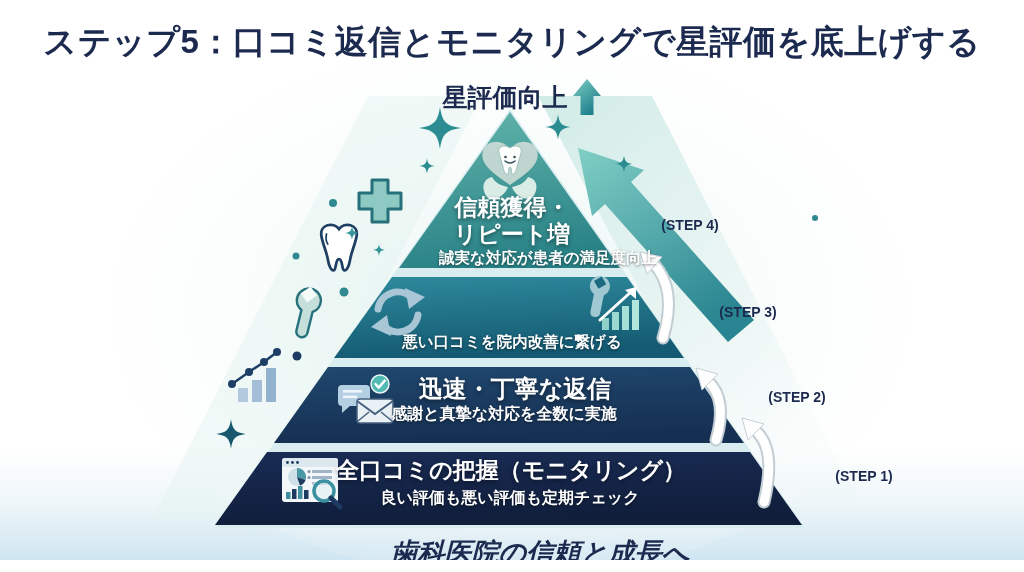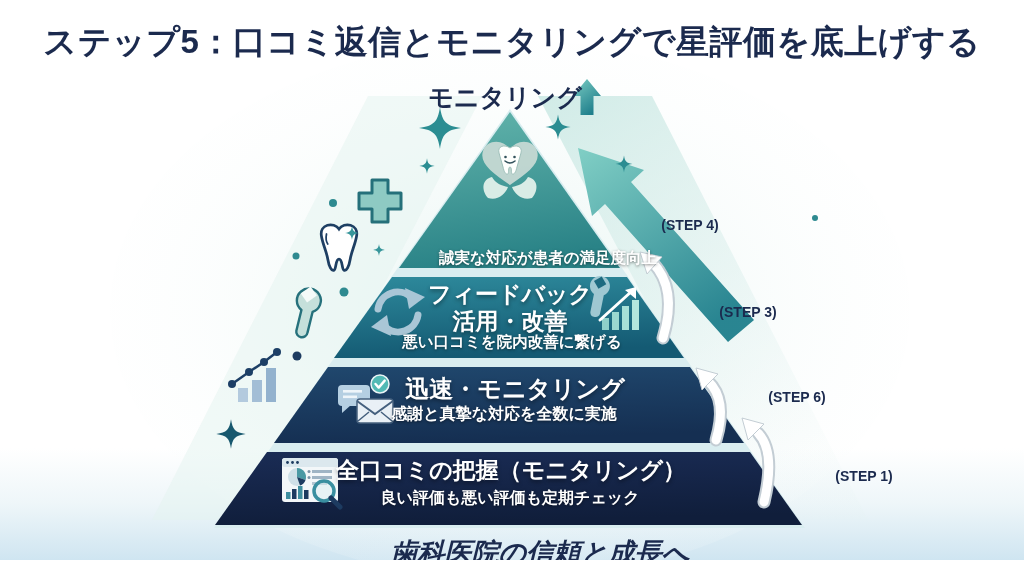--- a/index.html
+++ b/index.html
@@ -204,33 +204,33 @@
     <circle cx="333" cy="203" r="4" fill="#2e8a90"></circle>
     <circle cx="296" cy="256" r="3.5" fill="#2e8a90"></circle>
     <circle cx="297" cy="356" r="4.5" fill="#1d3b60"></circle>
     <circle cx="344" cy="292" r="4.5" fill="#2e8a90"></circle>
     <circle cx="815" cy="218" r="3" fill="#2e8a90"></circle>
 
     <polygon points="587,79 601,96 593.5,96 593.5,115 580.5,115 580.5,96 573,96" fill="url(#gArrow)"></polygon>
   </svg>
 
   <div class="txt page-title">ステップ5：口コミ返信とモニタリングで星評価を底上げする</div>
-  <div class="txt apex-label">モニタリング</div>
-
+  <div class="txt apex-label">星評価向上</div>
+
+  <div class="txt tier-title t1-title pre">信頼獲得・
+リピート増</div>
   <div class="txt tier-sub t1-sub">誠実な対応が患者の満足度向上</div>
 
-  <div class="txt tier-title t2-title pre">フィードバック
-活用・改善</div>
   <div class="txt tier-sub t2-sub">悪い口コミを院内改善に繋げる</div>
 
-  <div class="txt tier-title t3-title">迅速・モニタリング</div>
+  <div class="txt tier-title t3-title">迅速・丁寧な返信</div>
   <div class="txt tier-sub t3-sub">感謝と真摯な対応を全数に実施</div>
 
   <div class="txt tier-title t4-title">全口コミの把握（モニタリング）</div>
   <div class="txt tier-sub t4-sub">良い評価も悪い評価も定期チェック</div>
 
   <div class="txt step-label step4">(STEP 4)</div>
   <div class="txt step-label step3">(STEP 3)</div>
-  <div class="txt step-label step2">(STEP 6)</div>
+  <div class="txt step-label step2">(STEP 2)</div>
   <div class="txt step-label step1">(STEP 1)</div>
 
   <div class="txt footer-label">歯科医院の信頼と成長へ</div>
 </div>
 
 </body></html>

